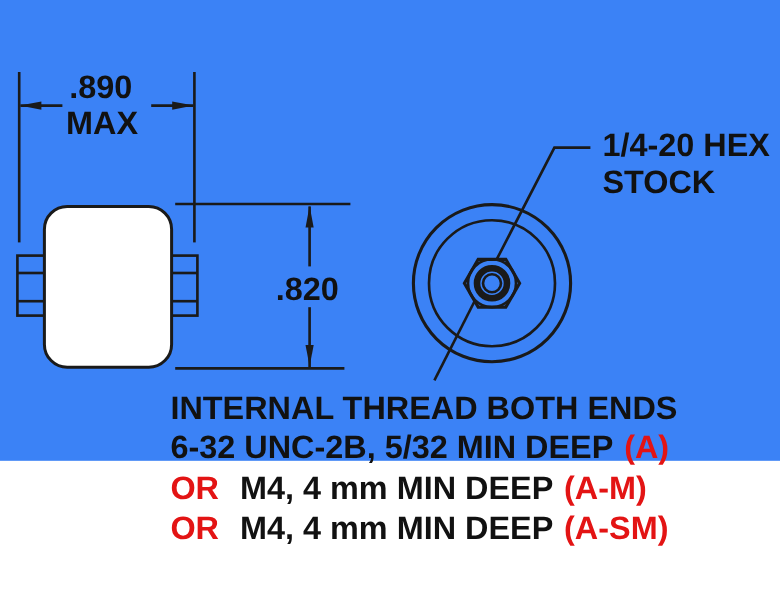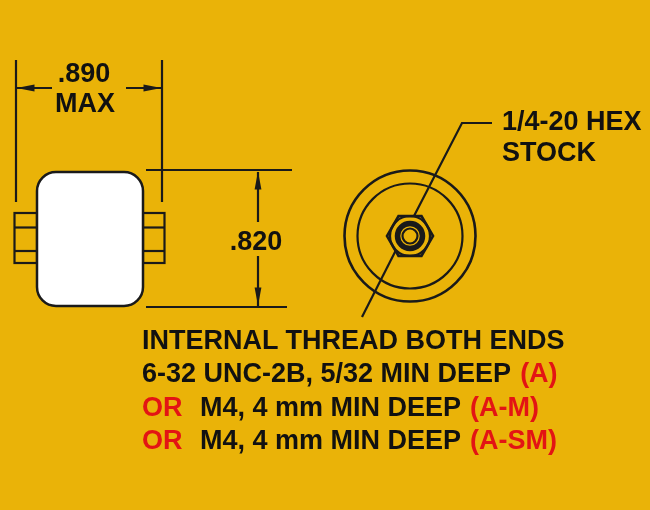--- a/index.html
+++ b/index.html
@@ -4,21 +4,21 @@
 <style>
   html, body {
     margin: 0;
     padding: 0;
     background: #ffffff;
     width: 650px;
     height: 510px;
     overflow: hidden;
     font-family: "Liberation Sans", sans-serif;
   }
-  .stage { position: relative; width: 650px; height: 510px; background: #eab308; }
+  .stage { position: relative; width: 650px; height: 384px; background: #3b82f6; }
   svg { display: block; }
   .ln   { stroke: #1a1a1a; stroke-width: 2.2; fill: none; }
   .ln-thick { stroke: #1a1a1a; stroke-width: 2.6; fill: none; }
   .shape { stroke: #1a1a1a; stroke-width: 2.5; fill: #ffffff; }
   .arrow { fill: #1a1a1a; stroke: none; }
   .dim-text {
     font-family: "Liberation Sans", sans-serif;
     font-weight: 700;
     font-size: 27px;
     fill: #111111;

